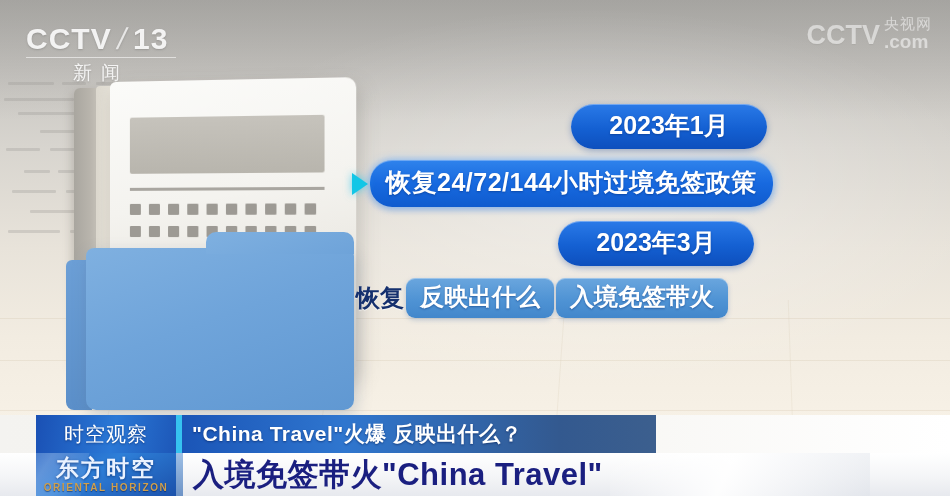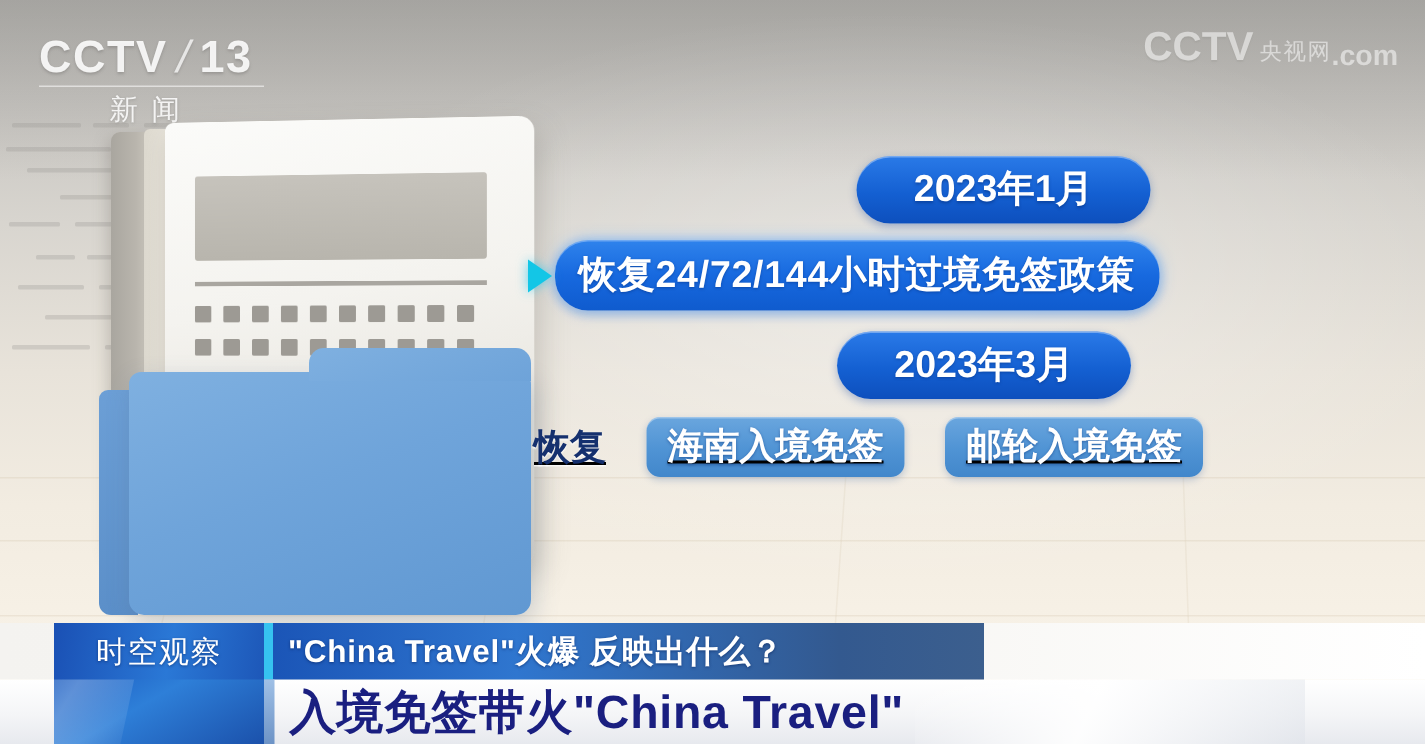--- a/index.html
+++ b/index.html
@@ -62,21 +62,21 @@
   
   .cctvcom{
     position:absolute;right:18px;top:16px;
     display:flex;align-items:flex-end;gap:4px;
     opacity:.55;
   }
   .cctvcom .mark{
     font-size:27px;font-weight:bold;color:rgba(255,255,255,.95);letter-spacing:0px;
     text-shadow:0 1px 1px rgba(130,128,124,.3);
   }
-  .cctvcom .right{display:flex;flex-direction:row;align-items:flex-start;line-height:1;}
+  .cctvcom .right{display:flex;flex-direction:column;align-items:flex-start;line-height:1;}
   .cctvcom .cn{font-size:15px;color:rgba(255,255,255,.95);letter-spacing:1px;}
   .cctvcom .com{font-size:19px;color:rgba(255,255,255,.95);font-weight:bold;margin-top:1px;}
   
   .illo{position:absolute;left:52px;top:80px;width:320px;height:330px;}
   .card-back{
     position:absolute;left:22px;top:8px;width:30px;height:280px;
     background:linear-gradient(90deg,#a9a69f 0%,#b9b5ad 55%,#cfcbc2 100%);
     border-radius:6px 2px 2px 6px;
     box-shadow:-2px 4px 10px rgba(120,115,108,.35);
   }
@@ -145,21 +145,21 @@
     filter:drop-shadow(0 0 4px rgba(60,200,235,.8));
   }
   .hl-bar{
     background:linear-gradient(180deg,#2f83ec 0%,#1769df 50%,#0f5bce 100%);
     font-size:25px;padding:6px 16px 8px;border-radius:22px;
     box-shadow:0 0 10px rgba(130,190,255,.85), 0 2px 7px rgba(20,70,160,.35), inset 0 1px 0 rgba(255,255,255,.3);
     letter-spacing:.5px;
   }
   
   .list{margin-top:12px;}
-  .lrow{display:flex;align-items:center;gap:27px;margin-bottom:8px;text-decoration:underline;}
+  .lrow{display:flex;align-items:center;gap:2px;margin-bottom:8px;}
   .lrow.r1{margin-left:4px;}
   .lrow.r2{margin-left:46px;}
   .lrow.r3{margin-left:46px;}
   .plain{
     color:#15306e;font-size:24px;font-weight:bold;white-space:nowrap;
     text-shadow:0 1px 1px rgba(255,255,255,.7);
   }
   .lpill{
     background:linear-gradient(180deg,#6aa6de 0%,#4f93d4 55%,#4287cb 100%);
     font-size:24px;padding:3px 14px 5px;border-radius:9px;
@@ -370,40 +370,44 @@
     </div>
 
     <div class="row-month" style="margin-top:14px;">
       <span class="pill month m2">2023年3月</span>
     </div>
 
     <div class="list">
 
       <div class="lrow r1">
         <span class="plain">恢复</span>
-        <span class="pill lpill">海南入境免签</span>
-        <span class="pill lpill">邮轮入境免签</span>
+        <span class="pill lpill">反映出什么</span>
+        <span class="pill lpill">入境免签带火</span>
       </div>
 
 
 
     </div>
   </div>
 
   <div class="lower">
     <div class="bgrow-top"></div>
     <div class="bgrow-bot"></div>
     <div class="diag"></div>
 
     <div class="logo-block">
       <div class="shine"></div>
     </div>
 
     <div class="kicker">时空观察</div>
 
+    <div class="brand">
+      <span class="cn">东方时空</span>
+      <span class="en">ORIENTAL HORIZON</span>
+    </div>
 
     <div class="subtitle">
       <div class="bgfill"></div>
       <div class="edge"></div>
       <span>"China Travel"火爆 反映出什么？</span>
     </div>
 
     <div class="headline">
       <div class="lbar"></div>
       <span>入境免签带火"China Travel"</span>

